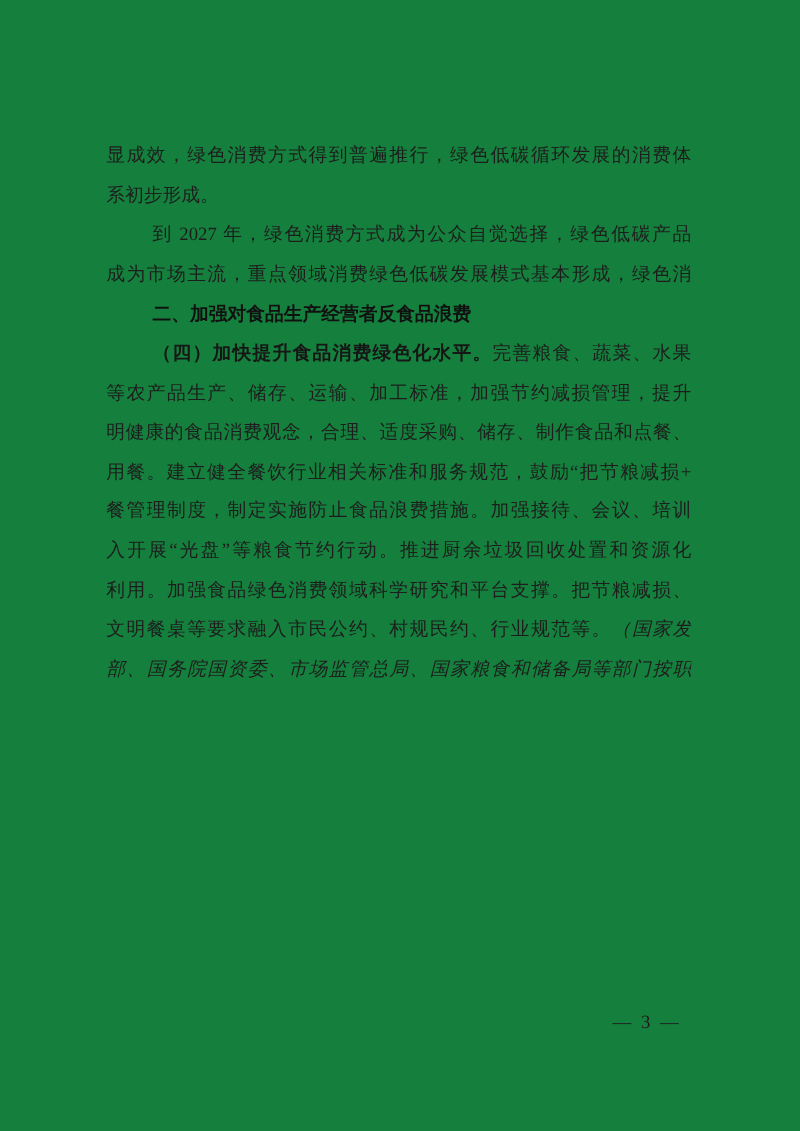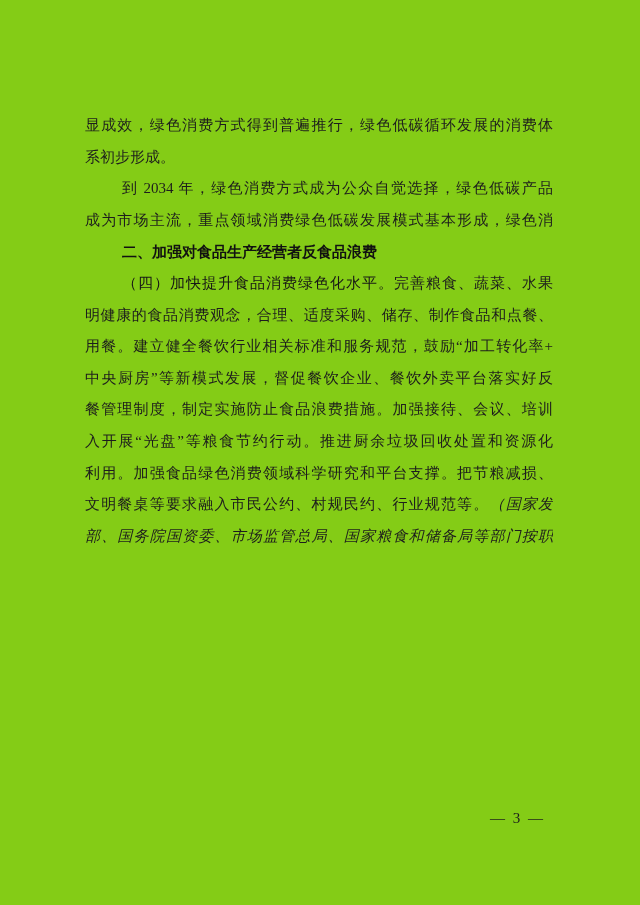--- a/index.html
+++ b/index.html
@@ -4,21 +4,21 @@
 <style>
   html, body {
     margin: 0;
     padding: 0;
     background: #ffffff;
   }
   .page {
     position: relative;
     width: 640px;
     height: 905px;
-    background: #84cc16;
+    background: #15803d;
     overflow: hidden;
     font-family: "Liberation Serif", "DejaVu Serif", serif;
   }
   .doc-body {
     position: absolute;
     left: 85px;
     top: 110px;
     width: 468px;
   }
   .line {
@@ -40,21 +40,21 @@
   }
   .seg-song {
     font-family: "Liberation Serif", "DejaVu Serif", serif;
   }
   .seg-hei {
     font-family: "Liberation Sans", "DejaVu Sans", sans-serif;
     font-weight: 700;
     color: #111111;
   }
   .seg-kai-bold {
-    font-weight: 400;
+    font-weight: 700;
     color: #161616;
   }
   .seg-kai {
     font-style: italic;
   }
   .page-number {
     position: absolute;
     top: 810px;
     right: 95px;
     font-size: 15px;
@@ -63,27 +63,27 @@
     font-family: "Liberation Serif", "DejaVu Serif", serif;
   }
 </style>
 </head>
 <body>
 
 <div class="page">
   <div class="doc-body" id="doc-body">
       <div class="line fill"><span class="seg-song">显成效，绿色消费方式得到普遍推行，绿色低碳循环发展的消费体</span></div>
       <div class="line"><span class="seg-song">系初步形成。</span></div>
-      <div class="line fill indent"><span class="seg-song">到 2034 年，绿色消费方式成为公众自觉选择，绿色低碳产品</span></div>
+      <div class="line fill indent"><span class="seg-song">到 2027 年，绿色消费方式成为公众自觉选择，绿色低碳产品</span></div>
       <div class="line fill"><span class="seg-song">成为市场主流，重点领域消费绿色低碳发展模式基本形成，绿色消</span></div>
       <div class="line indent"><span class="seg-hei">二、加强对食品生产经营者反食品浪费</span></div>
       <div class="line fill indent"><span class="seg-kai-bold">（四）加快提升食品消费绿色化水平。</span><span class="seg-song">完善粮食、蔬菜、水果</span></div>
+      <div class="line fill"><span class="seg-song">等农产品生产、储存、运输、加工标准，加强节约减损管理，提升</span></div>
       <div class="line fill"><span class="seg-song">明健康的食品消费观念，合理、适度采购、储存、制作食品和点餐、</span></div>
-      <div class="line fill"><span class="seg-song">用餐。建立健全餐饮行业相关标准和服务规范，鼓励“加工转化率+</span></div>
-      <div class="line fill"><span class="seg-song">中央厨房”等新模式发展，督促餐饮企业、餐饮外卖平台落实好反</span></div>
+      <div class="line fill"><span class="seg-song">用餐。建立健全餐饮行业相关标准和服务规范，鼓励“把节粮减损+</span></div>
       <div class="line fill"><span class="seg-song">餐管理制度，制定实施防止食品浪费措施。加强接待、会议、培训</span></div>
       <div class="line fill"><span class="seg-song">入开展“光盘”等粮食节约行动。推进厨余垃圾回收处置和资源化</span></div>
       <div class="line fill"><span class="seg-song">利用。加强食品绿色消费领域科学研究和平台支撑。把节粮减损、</span></div>
       <div class="line fill"><span class="seg-song">文明餐桌等要求融入市民公约、村规民约、行业规范等。</span><span class="seg-kai">（国家发</span></div>
       <div class="line fill"><span class="seg-kai">部、国务院国资委、市场监管总局、国家粮食和储备局等部门按职</span></div>
     </div>
   <div class="page-number">— 3 —</div>
 </div>
 
 </body></html>

